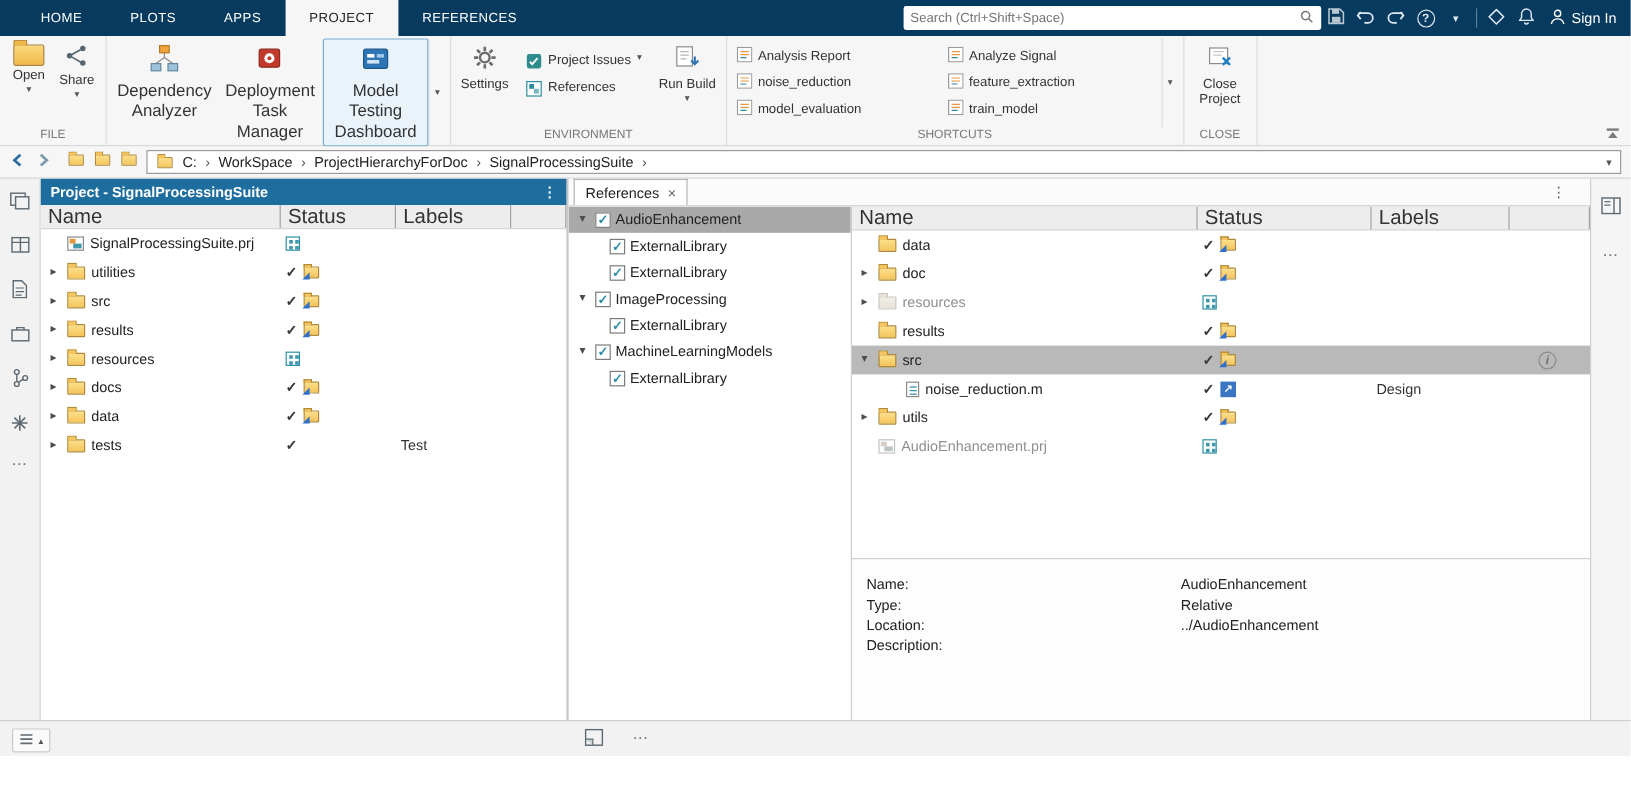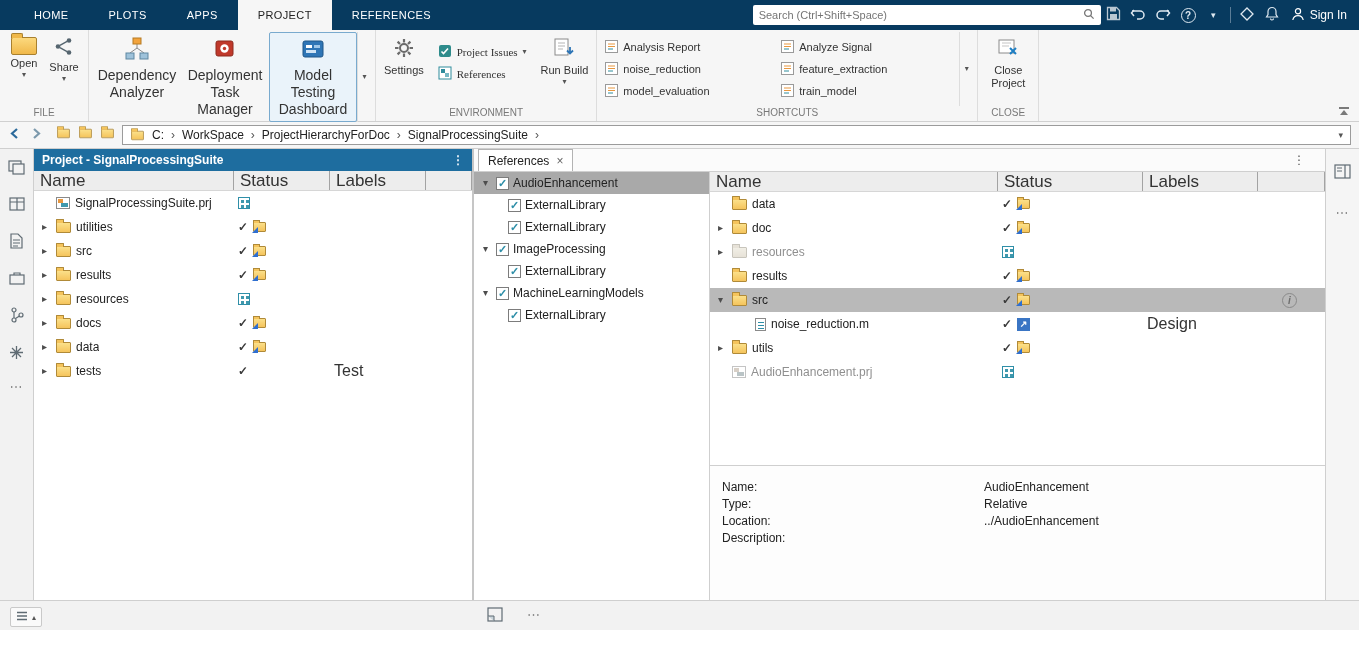--- a/index.html
+++ b/index.html
@@ -26,21 +26,21 @@
   .rsec-label{text-align:center;font-size:10px;color:#787878;padding:1px 0 3px;}
   .bigbtn{display:flex;flex-direction:column;align-items:center;gap:2px;padding:5px 4px 0;min-width:40px;}
   .blbl{font-size:11px;color:#333;white-space:nowrap;}
   .scaret{font-size:8px;color:#555;line-height:8px;}
   .toolbtn{width:88px;display:flex;flex-direction:column;align-items:center;gap:3px;padding:4px 2px;border:1px solid transparent;border-radius:2px;}
   .toolbtn.sel{border-color:#79aace;background:#eaf3fa;}
   .tlbl{font-size:14px;color:#333;text-align:center;line-height:1.2;}
   .gallery-strip{width:14px;align-self:stretch;border-left:1px solid #ddd;display:flex;align-items:center;justify-content:center;}
   .envwrap{display:flex;gap:10px;align-items:flex-start;}
   .envlist{display:flex;flex-direction:column;gap:6px;padding-top:12px;}
-  .envitem{display:flex;align-items:center;gap:5px;font-size:11px;color:#333;white-space:nowrap;font-family:Liberation Serif, serif;}
+  .envitem{display:flex;gap:5px;font-size:11px;color:#333;white-space:nowrap;}
   .shortgrid{display:grid;grid-template-rows:repeat(3,22px);grid-auto-flow:column;grid-auto-columns:176px;align-items:center;padding:4px 2px 0 4px;}
   .shortitem{display:flex;align-items:center;gap:5px;font-size:11px;color:#333;white-space:nowrap;}
   .ribbon-tail{flex:1;display:flex;align-items:flex-end;justify-content:flex-end;padding:0 10px 6px 0;}
   .collapse-ctl{display:flex;flex-direction:column;align-items:center;gap:1px;}
   .collapse-ctl .bar{width:10px;height:2px;background:#7a7a7a;}
   .collapse-ctl .tri-up{width:0;height:0;border-left:4px solid transparent;border-right:4px solid transparent;border-bottom:5px solid #7a7a7a;}
 
   
   .addrbar{height:27px;background:#f6f6f6;border-bottom:1px solid #cfcfcf;display:flex;align-items:center;padding:0 8px;gap:7px;flex:0 0 auto;}
   .crumbbar{flex:1;height:20px;background:#fff;border:1px solid #9b9b9b;display:flex;align-items:center;padding:0 7px;gap:7px;overflow:hidden;}
@@ -70,21 +70,21 @@
   .w-name-r{width:288px;}.w-status-r{width:145px;}.w-labels-r{width:115px;}
   .tw{width:13px;display:inline-flex;justify-content:center;flex:0 0 auto;}
   .tri{font-size:10px;color:#4d4d4d;line-height:1;}
   .tri.c::after{content:"\25B8";}
   .tri.e::after{content:"\25BE";}
   .sp18{width:18px;flex:0 0 auto;}
   .nm{white-space:nowrap;overflow:hidden;}
   .dim .nm{color:#8f8f8f;}
   .dim .ic-folder,.dim .ic-prj{opacity:.5;filter:grayscale(.8);}
   .chk::after{content:"\2713";color:#3a3a3a;font-size:12px;font-weight:bold;}
-  .labeltxt{font-size:16px;color:#333;}
+  .labeltxt{font-size:12px;color:#333;}
 
   
   .refsplit{flex:1;display:flex;flex-direction:column;min-width:0;background:#fff;}
   .tabbar{height:23px;background:#fbfbfb;border-bottom:1px solid #cfcfcf;display:flex;align-items:flex-end;position:relative;flex:0 0 auto;}
   .tab2{height:22px;margin-left:4px;background:#fff;border:1px solid #b3b3b3;border-bottom:none;display:flex;align-items:center;gap:7px;padding:0 9px;font-size:12px;color:#222;}
   .tabclose{color:#666;font-size:12px;line-height:1;}
   .tabclose::after{content:"\00D7";}
   .tabbar-dots{position:absolute;right:20px;top:4px;color:#555;font-size:12px;}
   .refbody{flex:1;display:flex;min-height:0;}
   .reftree{width:236px;border-right:1px solid #cfcfcf;padding-top:0;flex:0 0 auto;overflow:hidden;}

